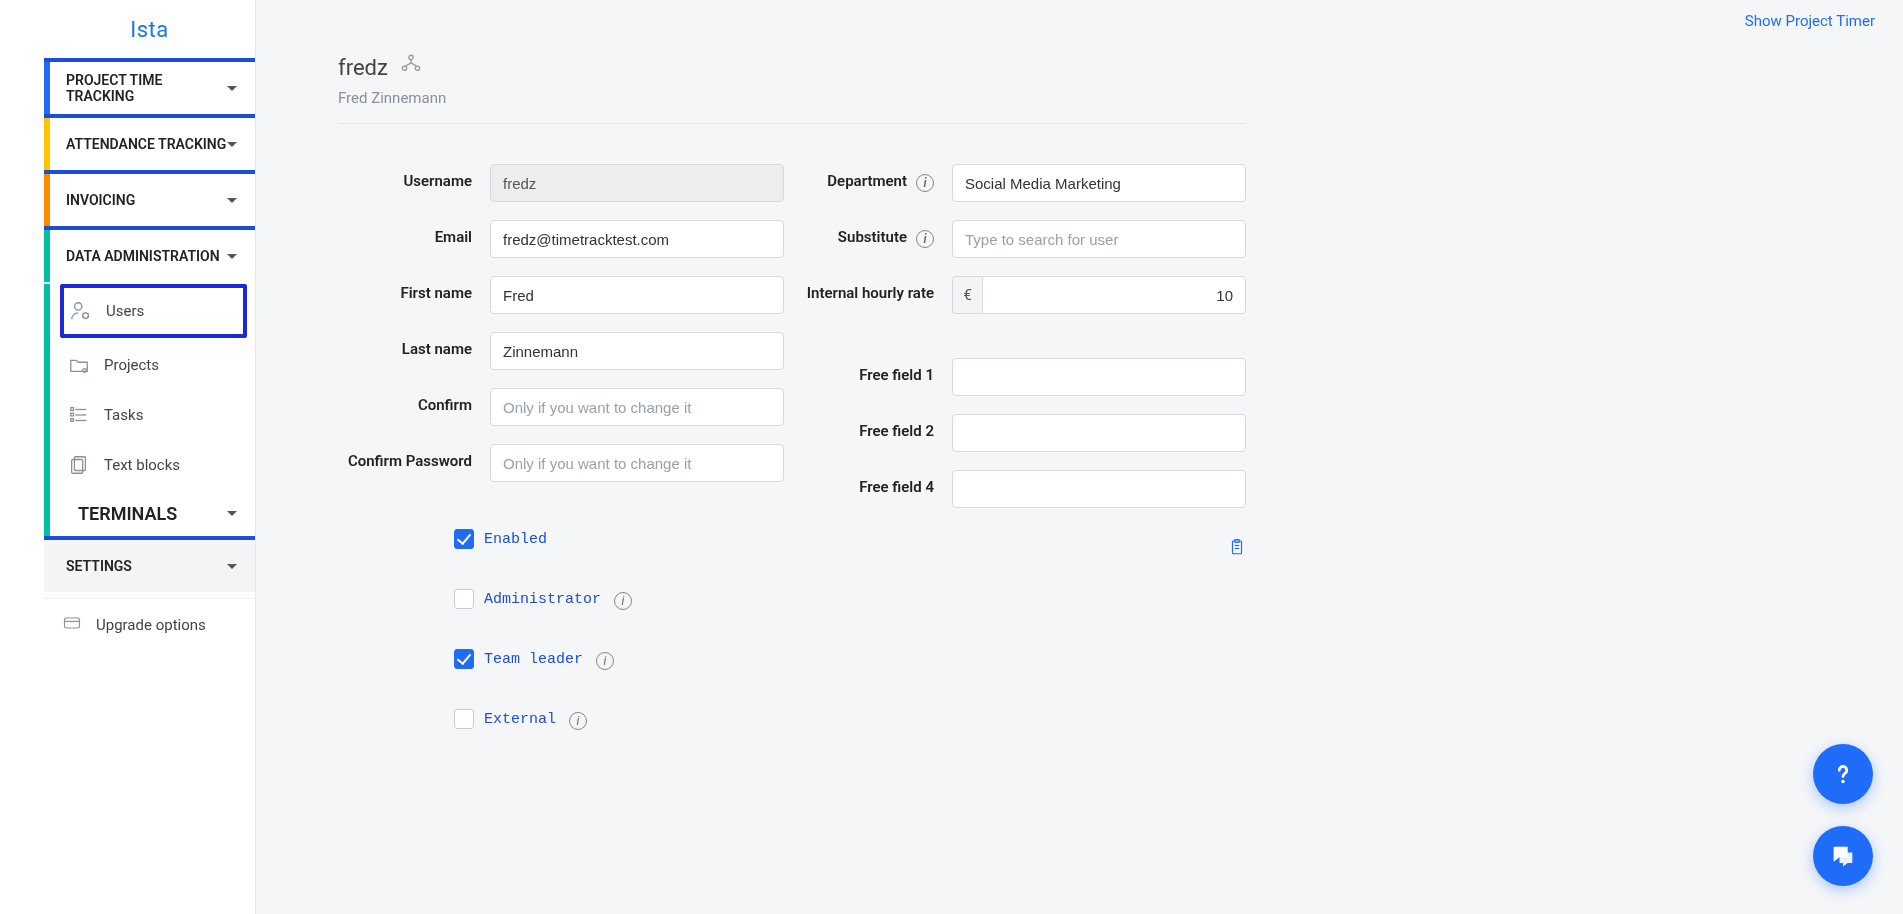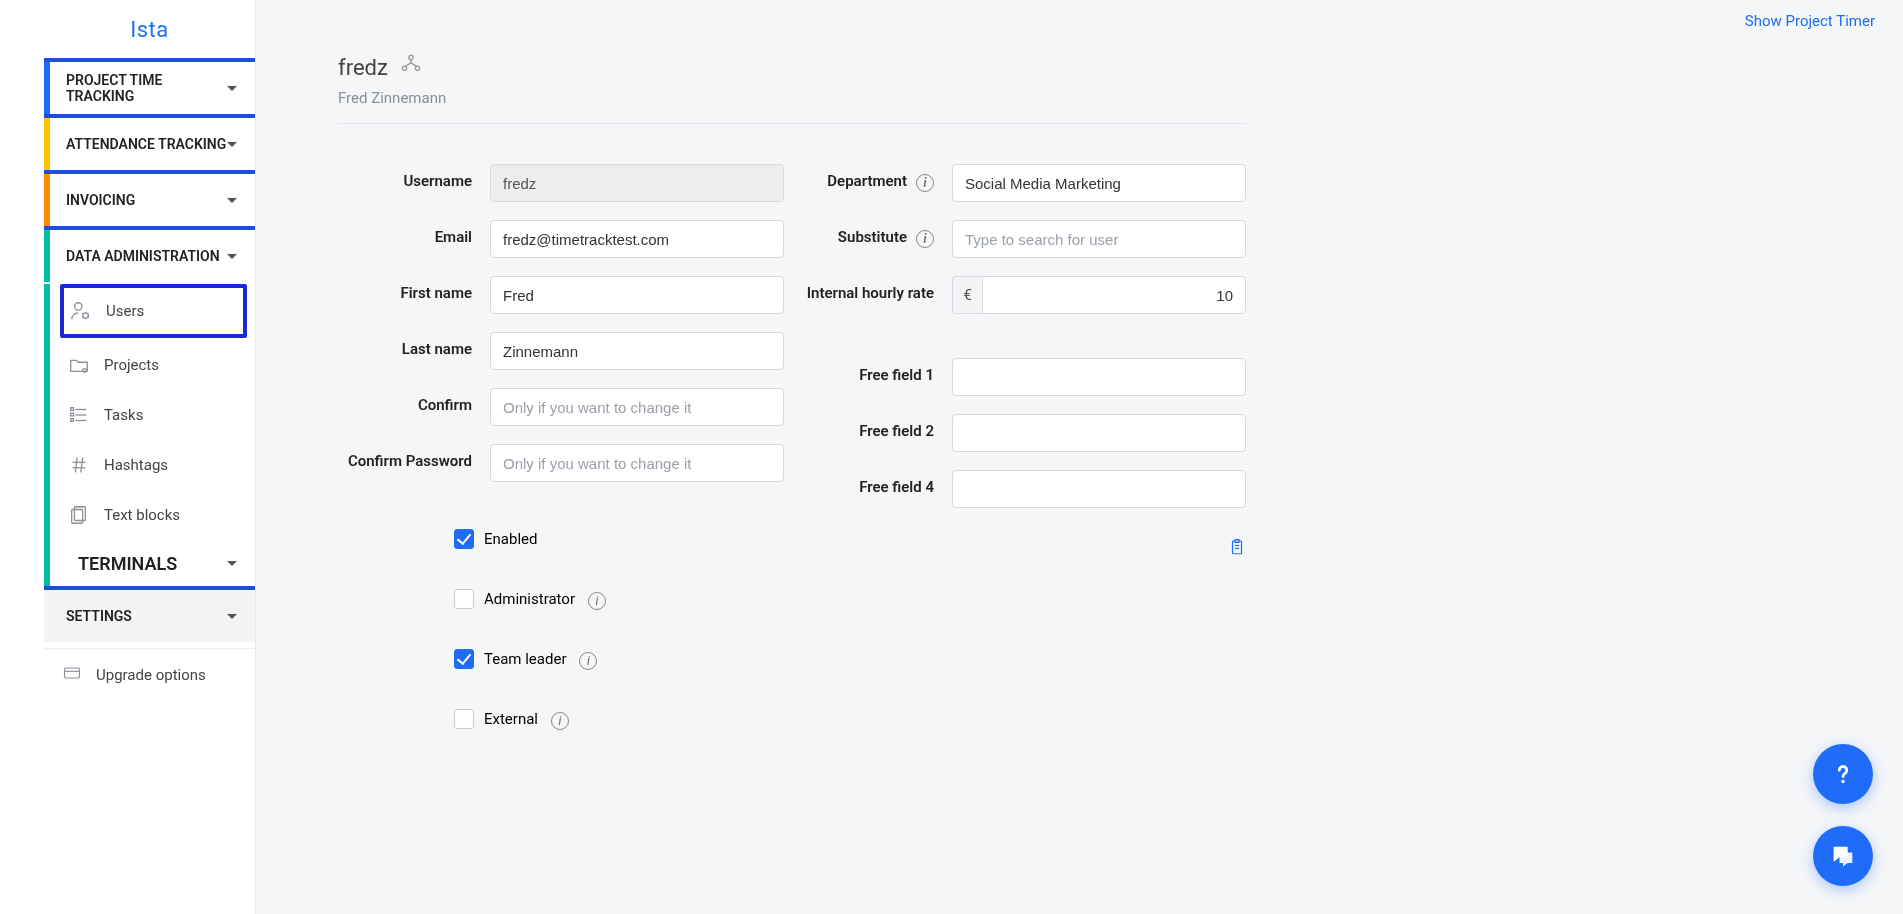--- a/index.html
+++ b/index.html
@@ -241,21 +241,21 @@
     border-color: #1f6cf9;
   }
   .chk.checked::after {
     content: "";
     width: 6px; height: 11px;
     border: solid #fff;
     border-width: 0 2px 2px 0;
     transform: rotate(40deg);
     margin-top: -3px;
   }
-  .chk-label { font-size: 15px; color: #000000; }
+  .chk-label { font-size: 15px; color: #1d4ed8; font-family: Liberation Mono, monospace; }
 
   .clip-row {
     display: flex; justify-content: flex-end;
     margin-top: 10px;
   }
   .clip-icon {
     width: 18px; height: 22px;
     cursor: pointer;
   }
   .clip-icon svg { width: 18px; height: 22px; stroke: #1f6cf9; fill: none; stroke-width: 1.6; }
@@ -348,31 +348,20 @@
                 <line x1="8" y1="12" x2="20" y2="12"></line>
                 <line x1="8" y1="18" x2="20" y2="18"></line>
                 <rect x="3" y="4" width="3" height="3"></rect>
                 <rect x="3" y="10" width="3" height="3"></rect>
                 <rect x="3" y="16" width="3" height="3"></rect>
               </svg>
           </span>
           <span>Tasks</span>
         </div>
 
-        <div class="nav-item">
-          <span class="nav-item-icon">
-            <svg viewBox="0 0 24 24">
-                <line x1="5" y1="9" x2="19" y2="9"></line>
-                <line x1="5" y1="15" x2="19" y2="15"></line>
-                <line x1="10" y1="4" x2="8" y2="20"></line>
-                <line x1="16" y1="4" x2="14" y2="20"></line>
-              </svg>
-          </span>
-          <span>Hashtags</span>
-        </div>
 
         <div class="nav-item">
           <span class="nav-item-icon">
             <svg viewBox="0 0 24 24">
                 <rect x="7" y="3" width="12" height="15" rx="1"></rect>
                 <rect x="4" y="6" width="12" height="15" rx="1"></rect>
               </svg>
           </span>
           <span>Text blocks</span>
         </div>

